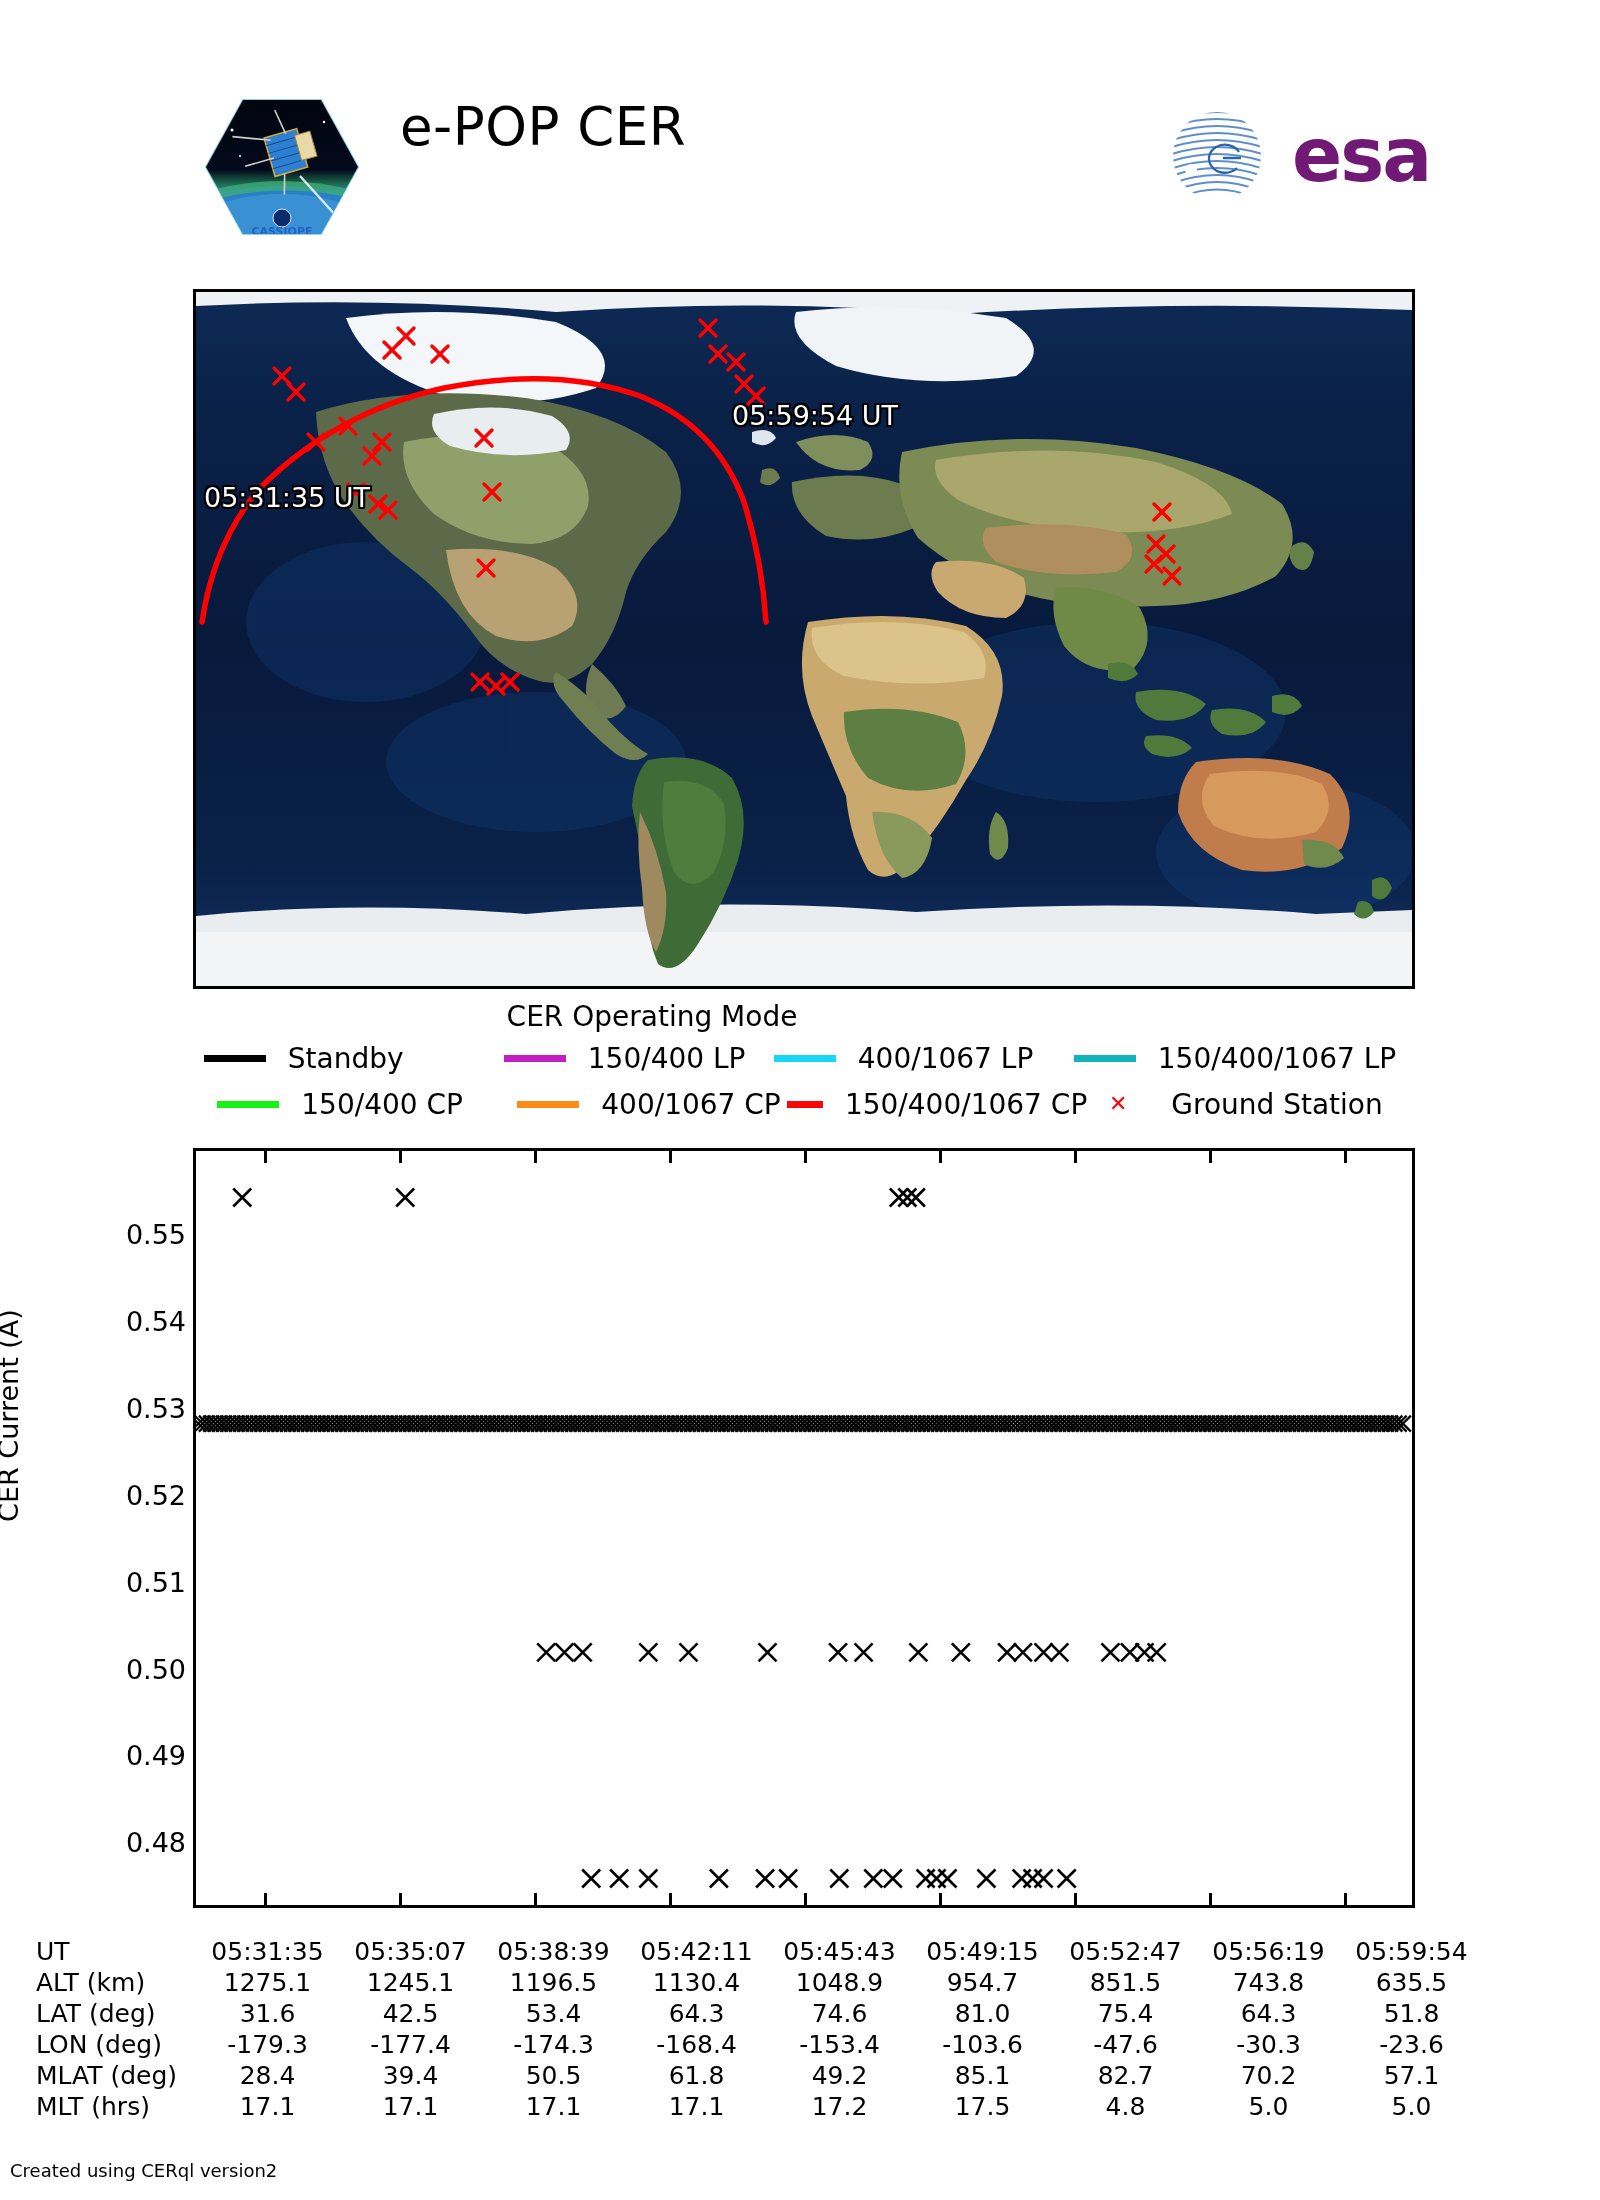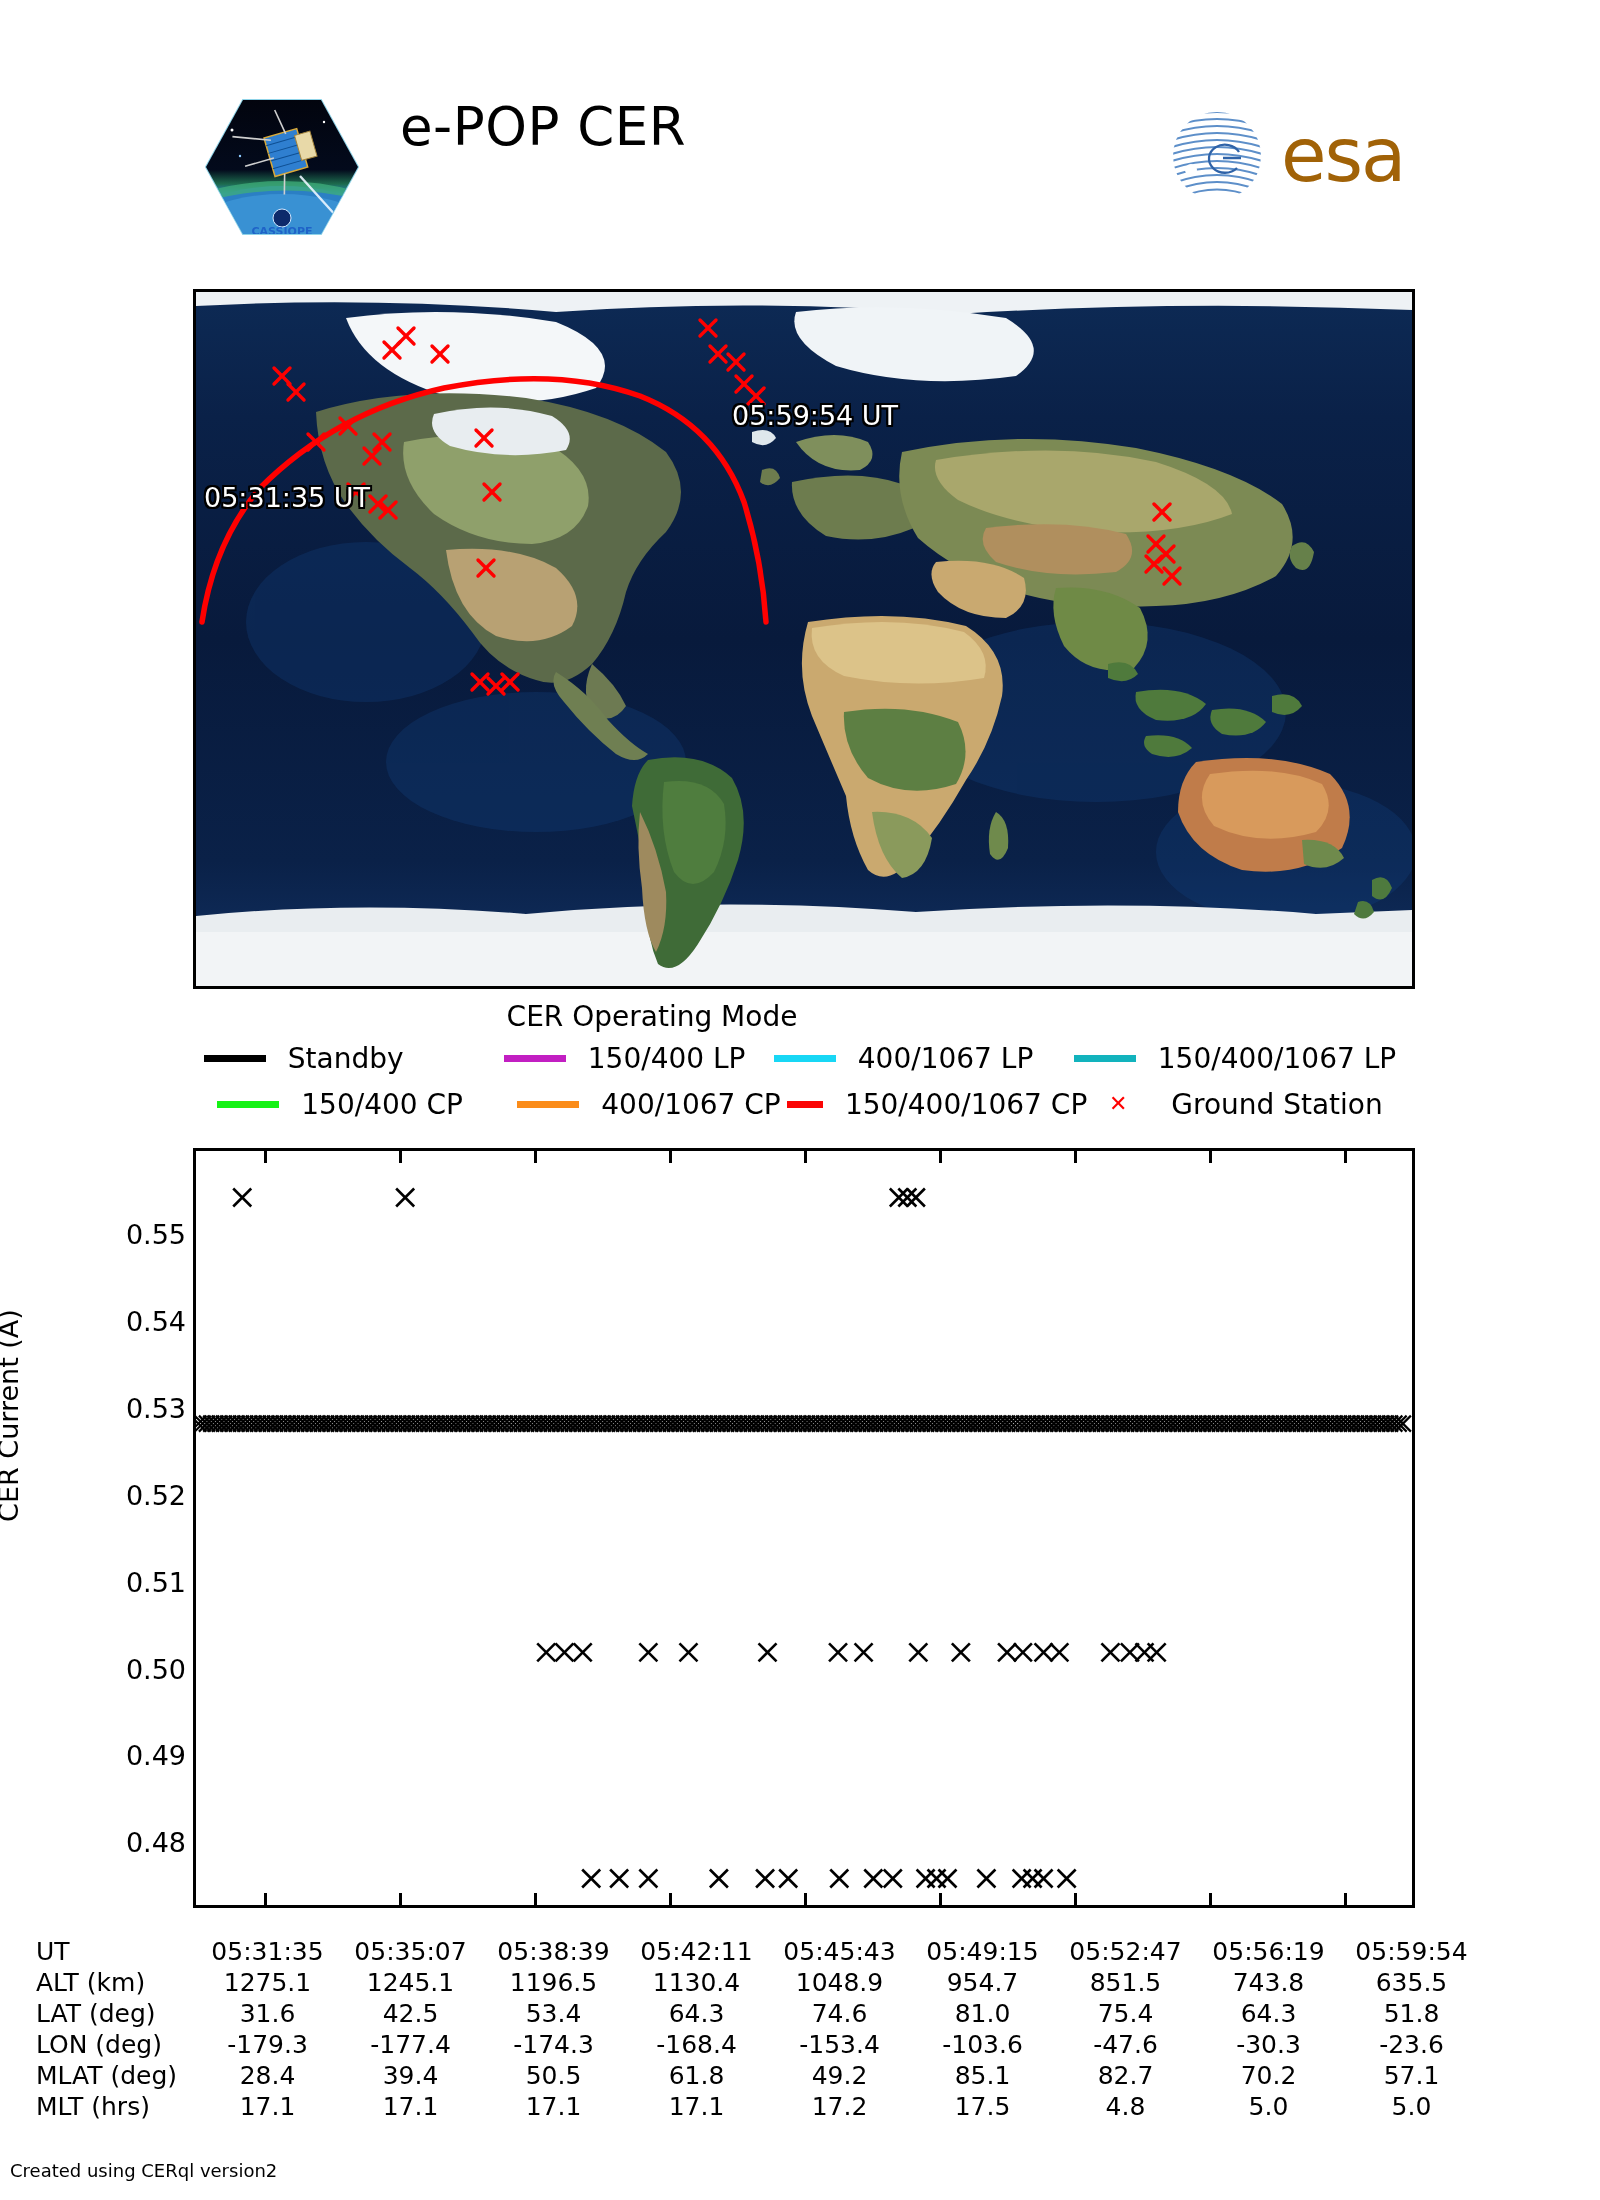--- a/index.html
+++ b/index.html
@@ -17,22 +17,22 @@
   .title{
     position:absolute;left:400px;top:96px;width:800px;
     text-align:left;font-size:53px;letter-spacing:.5px;
   }
   .subtitle{
     position:absolute;left:400px;top:174px;width:800px;
     text-align:center;font-size:45px;
   }
   .logo-esa{position:absolute;left:1165px;top:108px;width:290px;height:96px;}
   .esa-word{
-    position:absolute;left:116px;top:4px;font-size:74px;font-weight:normal;
-    color:#a16207;letter-spacing:-2px;font-family:"DejaVu Sans",sans-serif;
+    position:absolute;left:127px;top:4px;font-size:74px;font-weight:bold;
+    color:#701a75;letter-spacing:-2px;font-family:"DejaVu Sans",sans-serif;
   }
 
   
   .map-frame{
     position:absolute;left:193px;top:289px;width:1222px;height:700px;
     border:3px solid #000;box-sizing:border-box;overflow:hidden;
     background:#0a1b3d;
   }
   .map-canvas{position:absolute;left:0;top:0;width:100%;height:100%;}
   .uttime{

